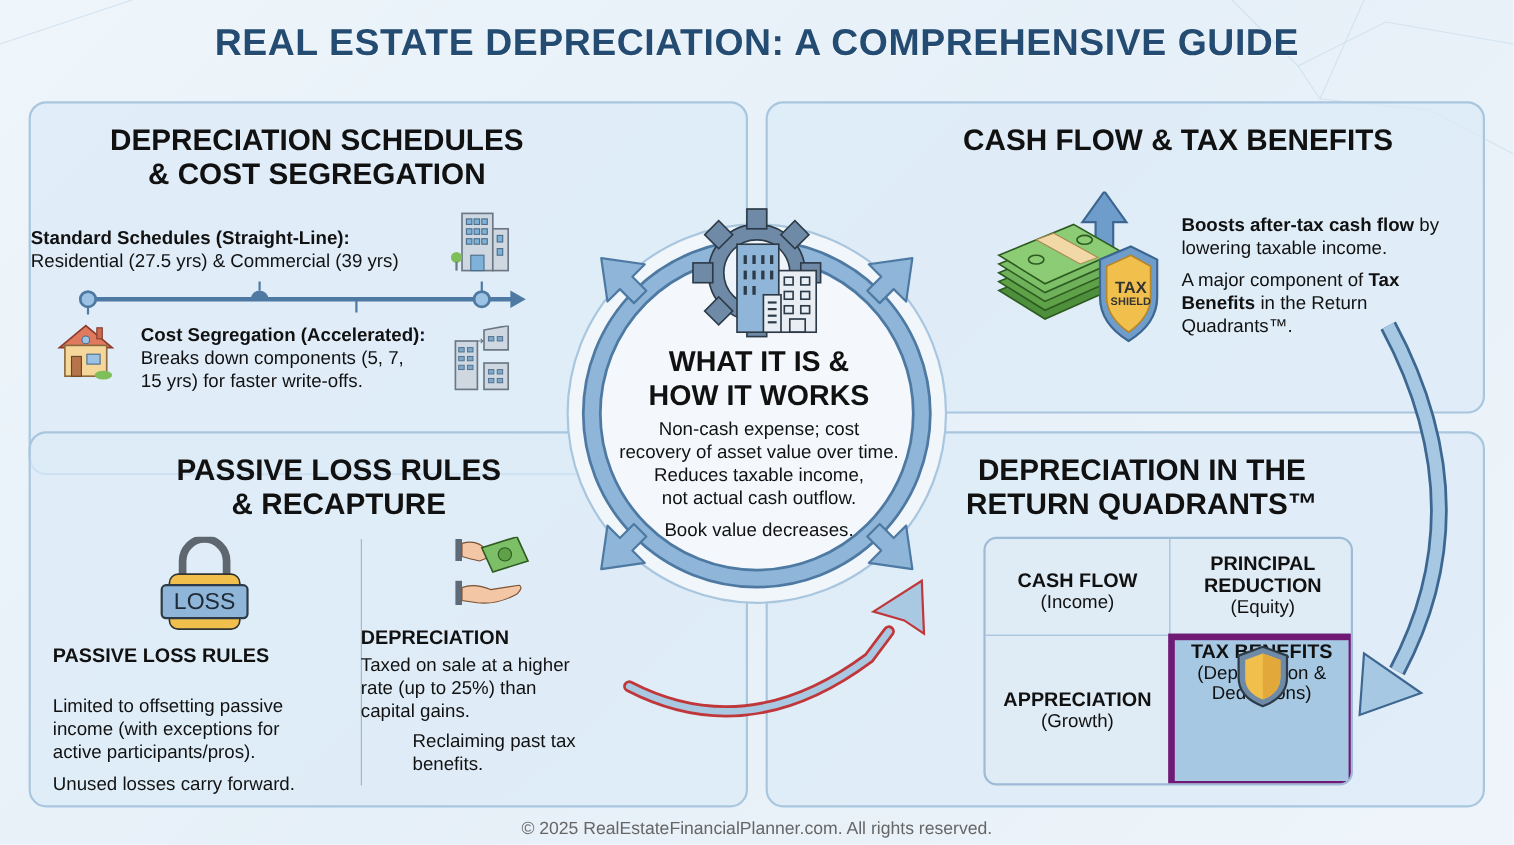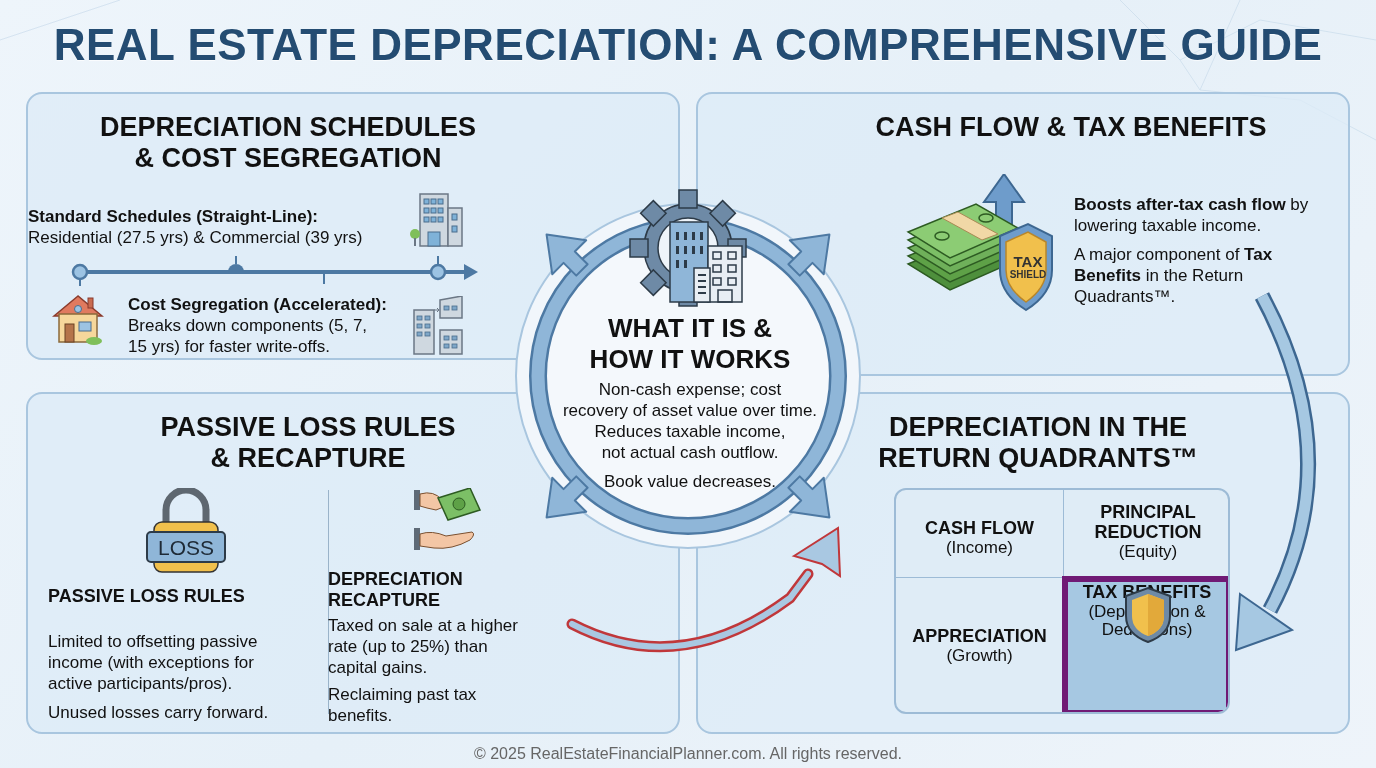--- a/index.html
+++ b/index.html
@@ -1,24 +1,24 @@
 <!DOCTYPE html>
 <html><head>
 <meta charset="utf-8">
 <style>
   html,body{margin:0;padding:0;}
   body{width:1376px;height:768px;overflow:hidden;position:relative;
     background:linear-gradient(135deg,#eef5fb 0%,#e6f0f8 50%,#eef4fa 100%);
     font-family:"Liberation Sans",sans-serif;color:#111;}
   .bgnet{position:absolute;left:0;top:0;width:1376px;height:768px;}
   .main-title{position:absolute;left:0;top:20px;width:1376px;text-align:center;
-    font-weight:bold;font-size:44px;letter-spacing:0.5px;color:#244c72;margin:0;
+    font-weight:bold;font-size:34px;letter-spacing:0.5px;color:#244c72;margin:0;
     text-shadow:0 1px 1px rgba(255,255,255,.8);}
   .panel{position:absolute;background:rgba(220,235,247,.75);border:2px solid #a9c6df;border-radius:16px;box-sizing:border-box;}
-  #p-tl{left:26px;top:92px;width:654px;height:268px;}
+  #p-tl{left:26px;top:92px;width:654px;height:340px;}
   #p-tr{left:696px;top:92px;width:654px;height:284px;}
   #p-bl{left:26px;top:392px;width:654px;height:342px;}
   #p-br{left:696px;top:392px;width:654px;height:342px;}
   .ptitle{position:absolute;font-weight:bold;font-size:27px;line-height:31px;text-align:center;color:#111;margin:0;}
   .txt{position:absolute;font-size:17px;line-height:21px;text-align:left;color:#111;}
   .b{font-weight:bold;}
   .overlay{position:absolute;left:0;top:0;width:1376px;height:768px;pointer-events:none;}
   .center-text{position:absolute;left:545px;top:313px;width:290px;text-align:center;}
   .center-title{font-weight:bold;font-size:26px;line-height:31px;margin:0;}
   .center-body{font-size:17px;line-height:21px;margin-top:4px;}
@@ -186,28 +186,27 @@
     <rect x="2" y="2" width="6" height="20" fill="#5e6a77"></rect>
     <path d="M8 6 Q22 2 30 12 L34 18 L24 22 Q14 20 8 18 Z" fill="#f3c6a5" stroke="#7a5030" stroke-width="1"></path>
     <polygon points="26,10 58,0 68,22 36,32" fill="#7cbf66" stroke="#2d5b22" stroke-width="1.5"></polygon>
     <ellipse cx="47" cy="16" rx="6" ry="6" fill="#5ea147" stroke="#2d5b22"></ellipse>
     <rect x="2" y="40" width="6" height="22" fill="#5e6a77"></rect>
     <path d="M8 46 Q20 42 34 48 L60 44 Q64 46 58 52 Q40 62 22 60 L8 58 Z" fill="#f3c6a5" stroke="#7a5030" stroke-width="1"></path>
   </svg>
   <div class="txt" style="left:300px;top:175px;width:260px;">
     <div class="b" style="font-size:18px;">
       <div>DEPRECIATION</div>
-      <div>RECAPTURE</div>
     </div>
     <div style="margin-top:4px;">
       <div>Taxed on sale at a higher</div>
       <div>rate (up to 25%) than</div>
       <div>capital gains.</div>
     </div>
-    <div style="margin-top:6px;">
+    <div style="margin-top:6px;padding-left:47px;">
       <div>Reclaiming past tax</div>
       <div>benefits.</div>
     </div>
   </div>
 </div>
 
 <div class="panel" id="p-br">
   <div class="ptitle" style="left:170px;width:340px;top:18px;">
     <div>DEPRECIATION IN THE</div>
     <div>RETURN QUADRANTS™</div>

